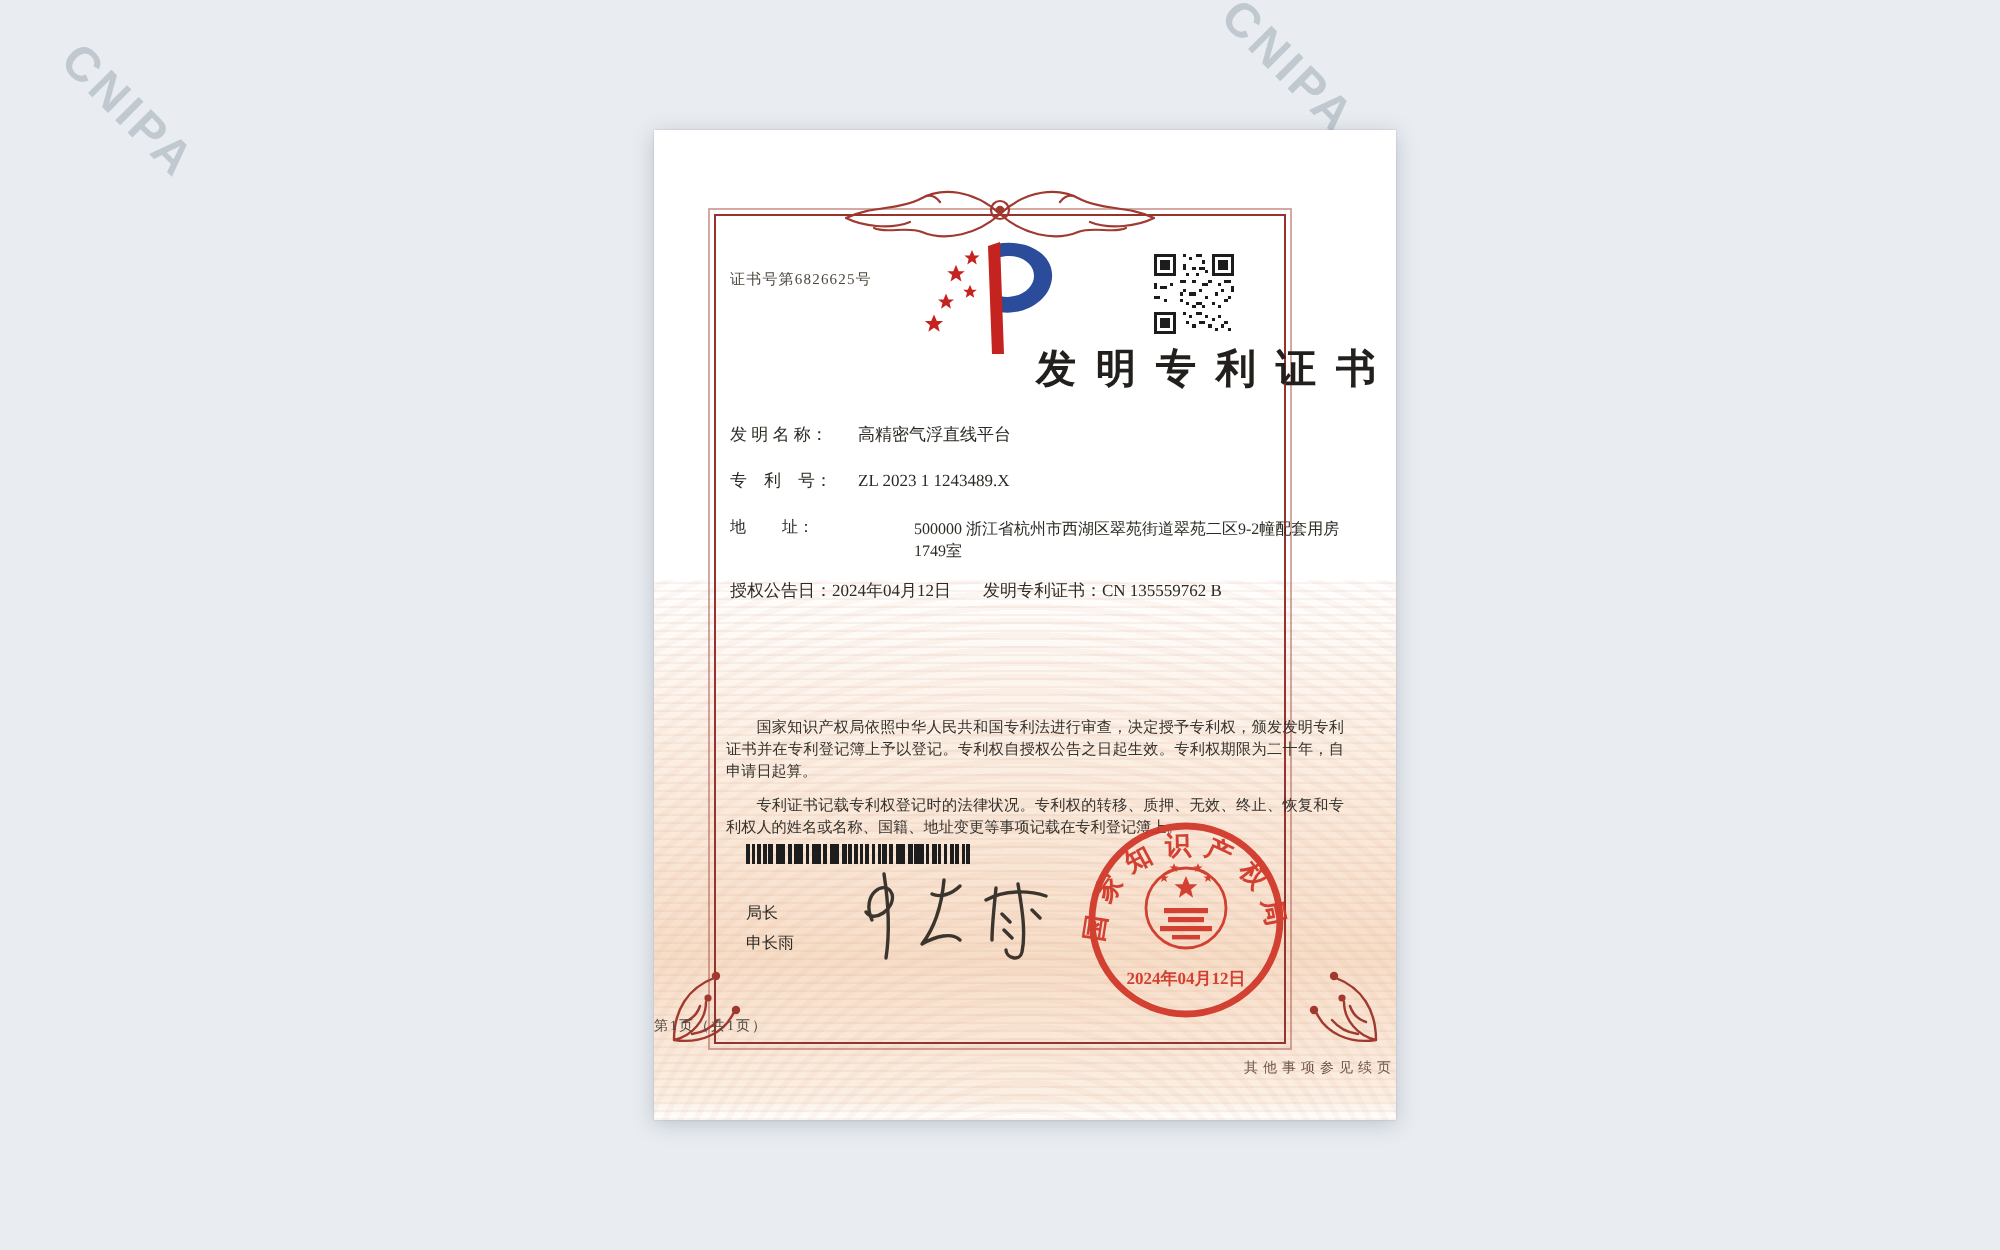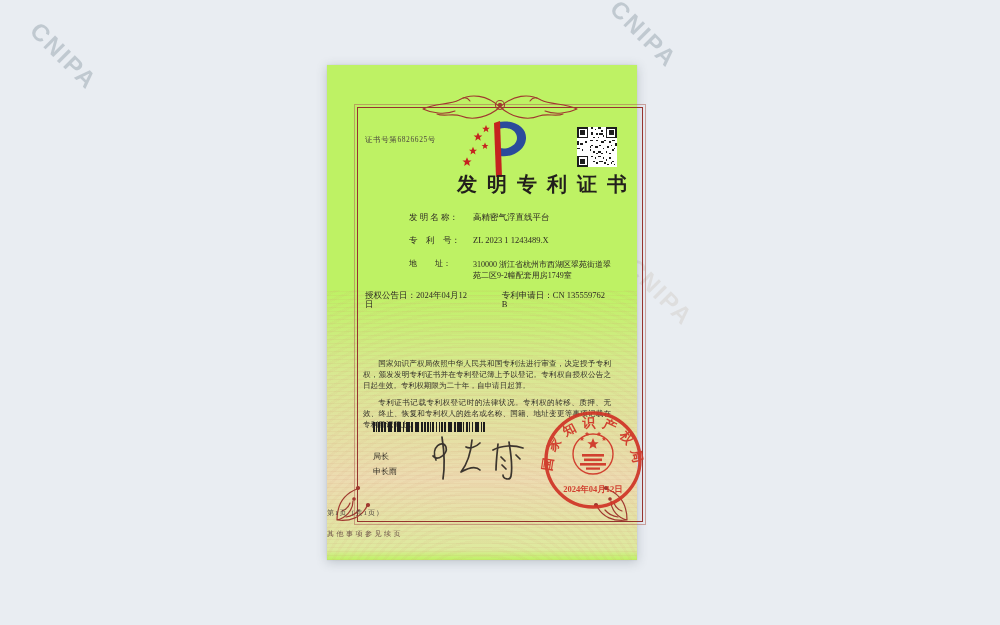--- a/index.html
+++ b/index.html
@@ -27,22 +27,22 @@
   .wm1 { left:22px;  top:42px; }
   .wm2 { left:602px; top:20px; }
   .wm3 { left:408px; top:132px; }
   .wm4 { left:522px; top:212px; }
   .wm5 { left:618px; top:278px; }
   .wm6 { left:398px; top:356px; opacity:.35; }
   .wm7 { left:320px; top:506px; }
 
   
   .paper {
-    position:absolute; left:327px; top:65px; width:310px; height:495px;
-    background:#bef264;
+    position:absolute; left:327px; top:65px; width:371px; height:495px;
+    background:#ffffff;
     box-shadow:0 2px 10px rgba(60,70,85,.25), 0 0 1px rgba(0,0,0,.15);
   }
   .guilloche {
     position:absolute; left:0; right:0; top:225px; bottom:0;
     background:
       repeating-linear-gradient(0deg, rgba(205,140,105,.10) 0 1px, rgba(255,255,255,0) 1px 4px),
       repeating-radial-gradient(circle at 50% 130%, rgba(214,150,118,.07) 0 3px, rgba(255,255,255,0) 3px 7px),
       linear-gradient(180deg, rgba(247,224,203,0) 0%, rgba(247,221,198,.45) 30%, rgba(245,215,190,.85) 70%, rgba(248,226,206,.55) 96%, rgba(248,226,206,0) 100%);
     pointer-events:none;
   }
@@ -65,28 +65,27 @@
     text-align:right; font-size:20px; font-weight:bold;
     letter-spacing:10px; text-indent:10px; color:#221f1c;
   }
 
   
   .fields { position:absolute; left:38px; right:26px; top:148px; }
   .frow {
     display:flex; align-items:flex-start;
     font-size:8.5px; line-height:9px; color:#2d2923;
     margin-bottom:14px;
-    margin-left:44px;
   }
   .frow .lbl { flex:none; width:64px; white-space:pre; }
   .frow .val { flex:1; }
-  .frow.addr { font-size:8px; margin-bottom:10px; }
+  .frow.addr { font-size:8px; margin-bottom:10px;gap:28px; }
   .frow.addr .val { line-height:11px; }
   .grant-row {
-    display:flex; gap:28px;
+    display:flex; gap:16px;
     font-size:8.5px; line-height:9px; color:#2d2923;
   }
 
   
   .paras {
     position:absolute; left:36px; right:26px; top:293px;
     font-size:7.6px; line-height:11px; text-align:justify; color:#35312b;
   }
   .paras p { text-indent:2em; margin-bottom:6px; }
 
@@ -105,21 +104,21 @@
   .sig { position:absolute; left:94px; top:370px; width:108px; height:48px; }
   .seal { position:absolute; left:213px; top:342px; width:106px; height:106px; opacity:.93; }
 
   
   .pagenum {
     position:absolute; left:0; right:0; top:443px;
     font-size:7px; letter-spacing:1px; color:#4c463f;
   }
   .note {
     position:absolute; left:0; right:0; top:464px;
-    text-align:left; font-size:7px; letter-spacing:2.5px; color:#6e544a;
+    text-align:right; font-size:7px; letter-spacing:2.5px; color:#6e544a;
   }
 
   .ornament-top { position:absolute; left:88px; top:26px; width:170px; height:32px; }
   .corner { position:absolute; width:46px; height:46px; top:412px; }
   .corner.bl { left:7px; }
   .corner.br { right:7px; transform:scaleX(-1); }
 </style>
 </head>
 <body>
 
@@ -199,28 +198,28 @@
     <div class="frow">
       <span class="lbl">发 明 名 称：</span>
       <span class="val">高精密气浮直线平台</span>
     </div>
     <div class="frow">
       <span class="lbl">专　利　号：</span>
       <span class="val">ZL 2023 1 1243489.X</span>
     </div>
     <div class="frow addr">
       <span class="lbl">地　　 址：</span>
-      <span class="val">310000 浙江省杭州市西湖区翠苑街道翠苑二区9-2幢配套用房1749室</span>
+      <span class="val">500000 浙江省杭州市西湖区翠苑街道翠苑二区9-2幢配套用房1749室</span>
     </div>
     <div class="grant-row">
       <span>
         <span>授权公告日：</span><span>2024年04月12日</span>
       </span>
       <span>
-        <span>专利申请日：</span><span>CN 135559762 B</span>
+        <span>发明专利证书：</span><span>CN 135559762 B</span>
       </span>
     </div>
   </div>
 
   <div class="paras">
     <p>国家知识产权局依照中华人民共和国专利法进行审查，决定授予专利权，颁发发明专利证书并在专利登记簿上予以登记。专利权自授权公告之日起生效。专利权期限为二十年，自申请日起算。</p>
     <p>专利证书记载专利权登记时的法律状况。专利权的转移、质押、无效、终止、恢复和专利权人的姓名或名称、国籍、地址变更等事项记载在专利登记簿上。</p>
   </div>
 
   <div class="barcode"></div>

